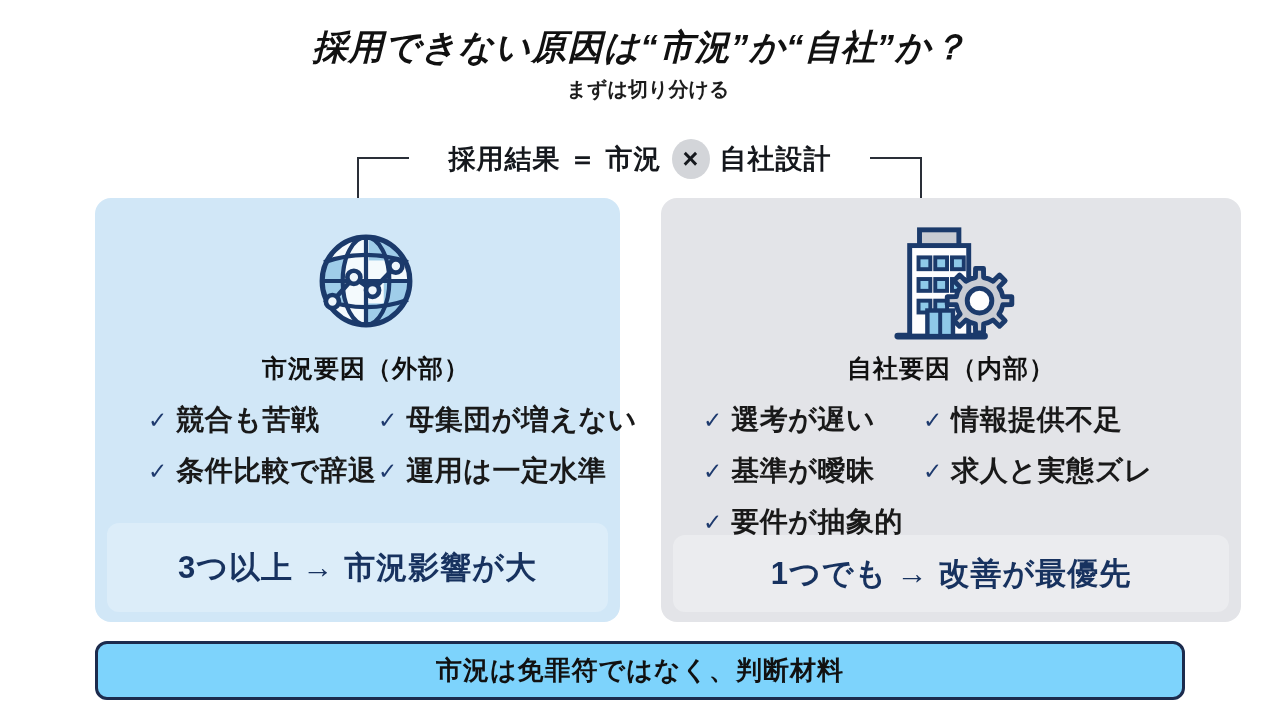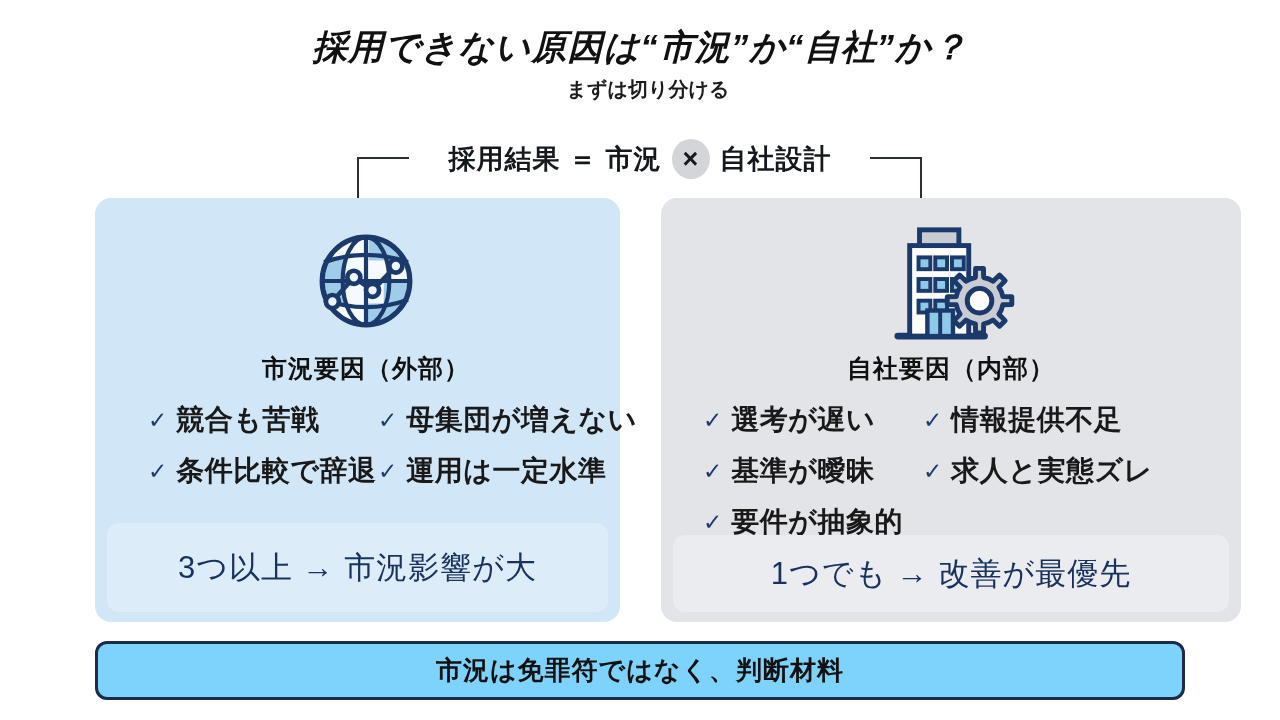--- a/index.html
+++ b/index.html
@@ -50,21 +50,21 @@
   #card-company .checklist{grid-template-columns:220px 235px;padding-left:42px;}
   .check-item{display:flex;align-items:center;gap:9px;}
   .check-mark{color:#1e3a6e;font-size:23px;font-weight:900;line-height:1;}
   .check-label{font-size:28px;font-weight:700;color:#191919;letter-spacing:0.5px;white-space:nowrap;}
   .strip{
     position:absolute;left:12px;right:12px;bottom:10px;border-radius:12px;
     display:flex;align-items:center;justify-content:center;
   }
   #card-market .strip{height:89px;background:#dcedf9;}
   #card-company .strip{height:77px;background:#ebecef;}
-  .conclusion{font-size:31px;font-weight:400;color:#17325f;letter-spacing:1px;white-space:nowrap;}
+  .conclusion{font-size:31px;font-weight:700;color:#17325f;letter-spacing:1px;white-space:nowrap;}
   
   .banner{
     position:absolute;left:95px;top:641px;width:1090px;height:59px;box-sizing:border-box;
     background:#7dd3fc;border:3.5px solid #1c2b4d;border-radius:12px;
     display:flex;align-items:center;justify-content:center;
   }
   .banner-text{font-size:26px;font-weight:800;color:#111;letter-spacing:1px;}
 </style>
 </head>
 <body>

